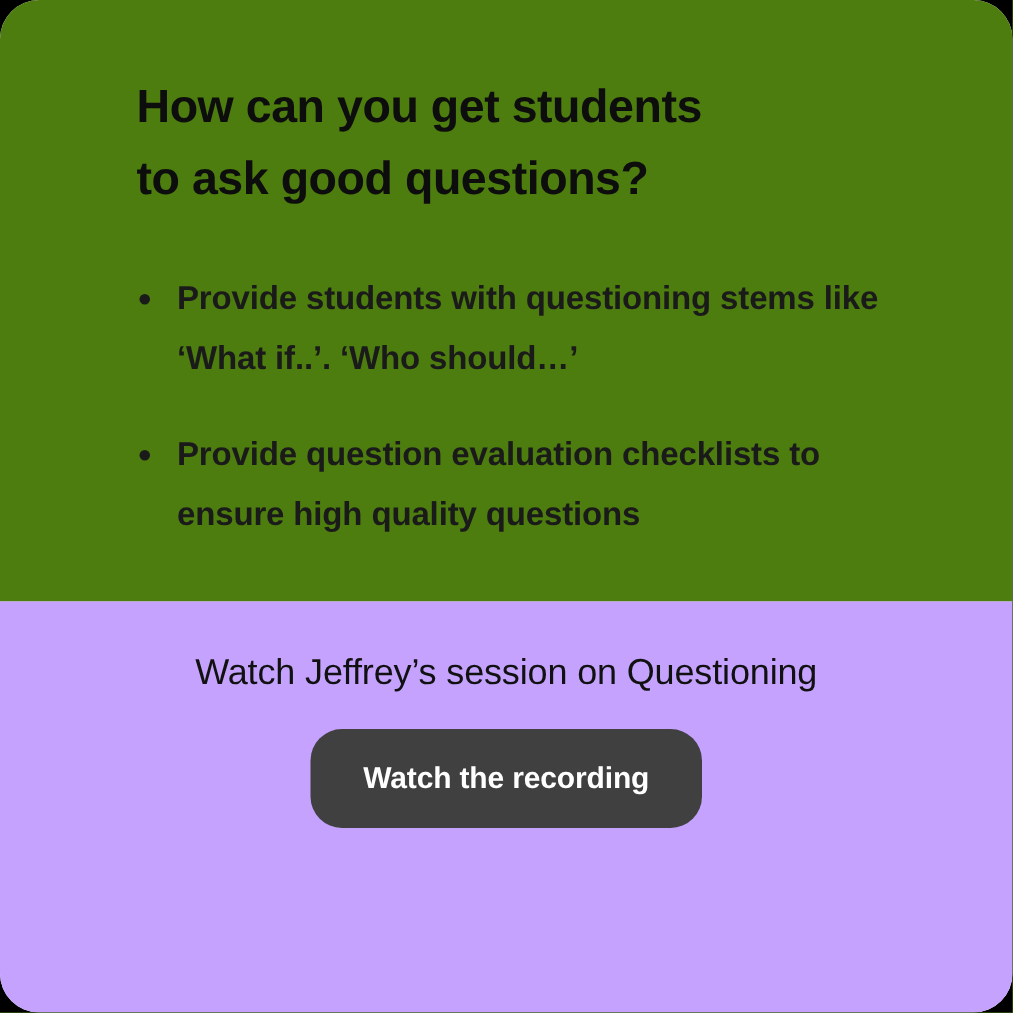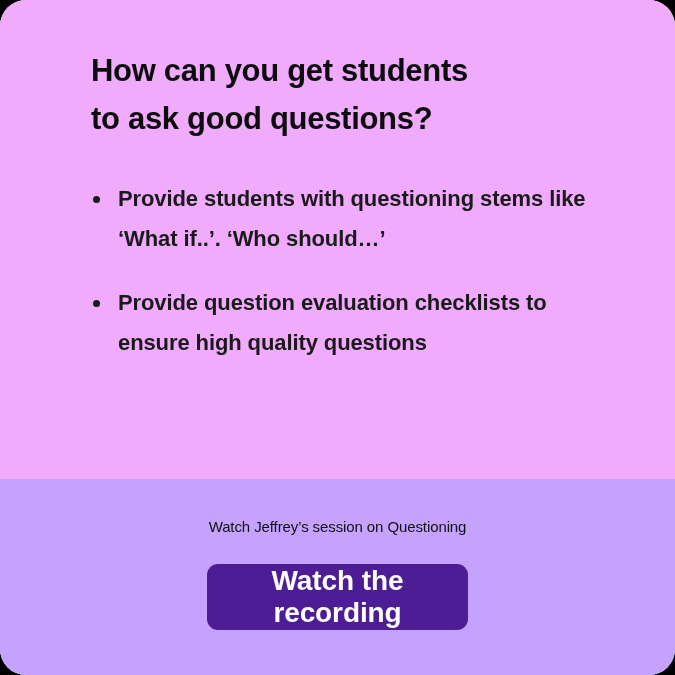--- a/index.html
+++ b/index.html
@@ -21,24 +21,24 @@
     box-sizing: border-box;
     border-radius: 26px;
     overflow: hidden;
     background: #ffffff;
     display: flex;
     flex-direction: column;
   }
 
   
   .content {
-    background: #f0abfc;
+    background: #4d7c0f;
     padding: 47px 60px 0 91px;
     flex: 0 0 auto;
-    height: 479px;
+    height: 401px;
     box-sizing: border-box;
   }
 
   .headline {
     margin: 0;
     font-size: 31px;
     line-height: 48px;
     font-weight: 800;
     letter-spacing: -0.3px;
     color: #0d0d0d;
@@ -84,37 +84,37 @@
   .footer {
     flex: 1 1 auto;
     background: #c4a2fd;
     display: flex;
     flex-direction: column;
     align-items: center;
     padding-top: 34px;
     box-sizing: border-box;
   }
   .footer-caption {
-    font-size: 15px;
+    font-size: 24px;
     line-height: 28px;
     color: #111111;
     font-weight: 400;
     letter-spacing: -0.1px;
     text-align: center;
   }
   .cta-button {
     margin-top: 23px;
     width: 261px;
     height: 66px;
     border: none;
-    border-radius: 11px;
-    background: #4c1d95;
+    border-radius: 21px;
+    background: #404040;
     color: #ffffff;
     font-family: "Liberation Sans", "DejaVu Sans", sans-serif;
-    font-size: 28px;
+    font-size: 20px;
     font-weight: 800;
     letter-spacing: -0.1px;
     cursor: pointer;
     display: flex;
     align-items: center;
     justify-content: center;
     padding: 0;
   }
 </style>
 </head>

